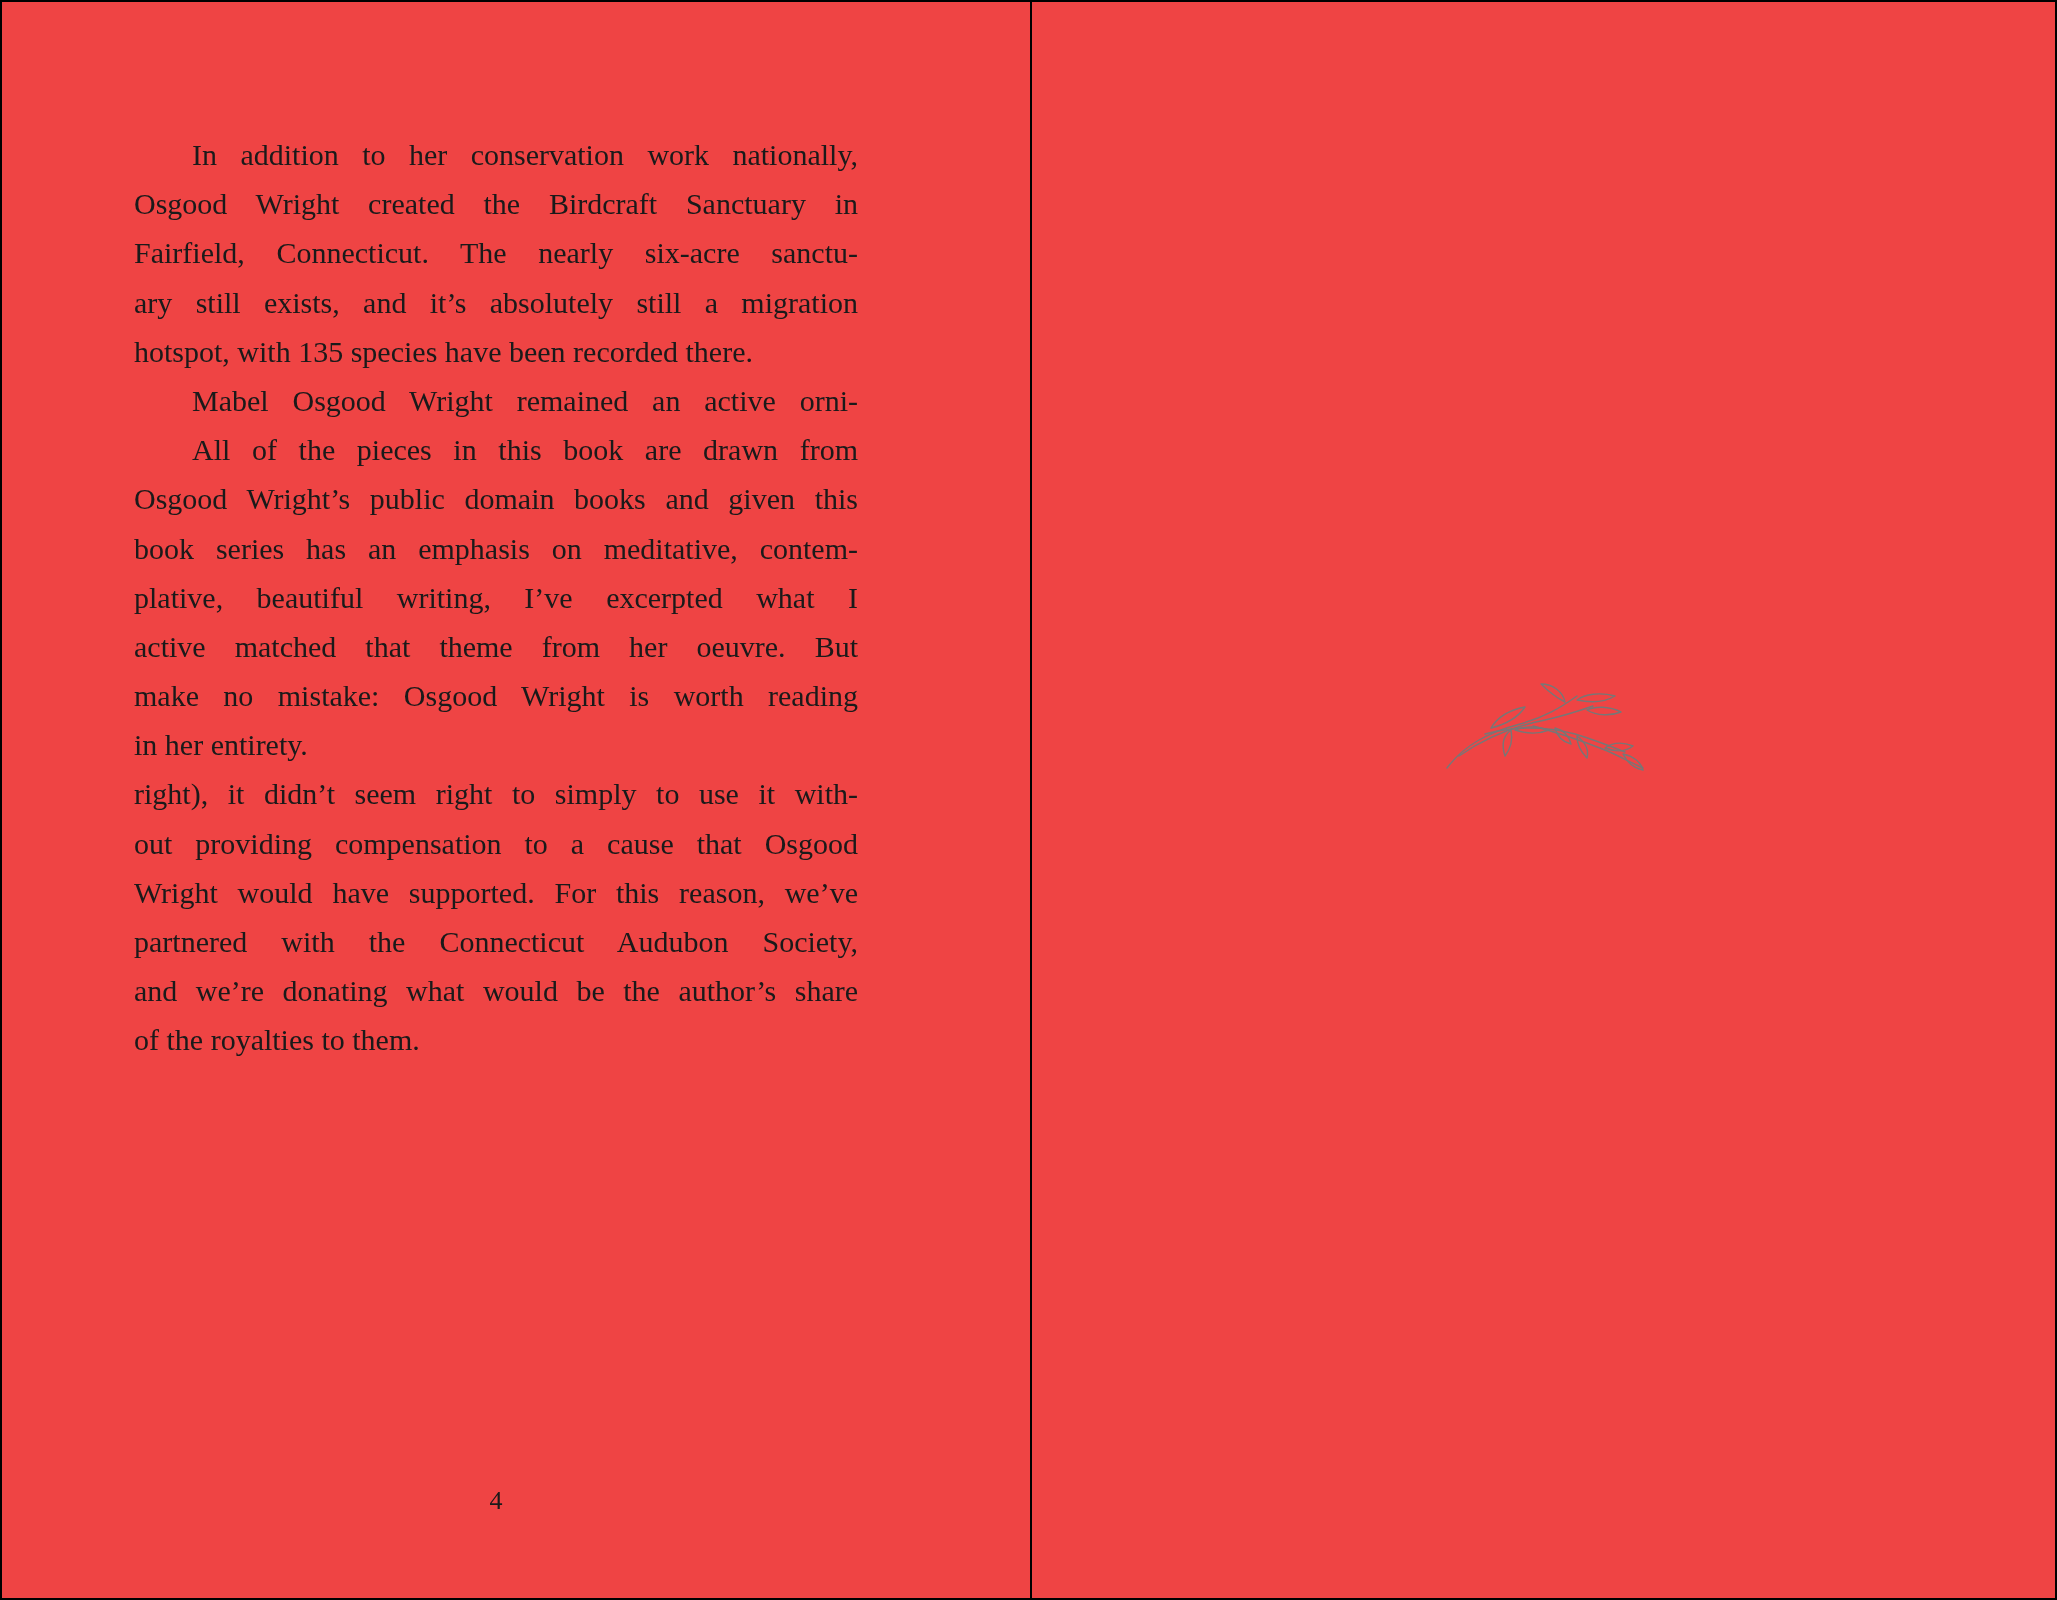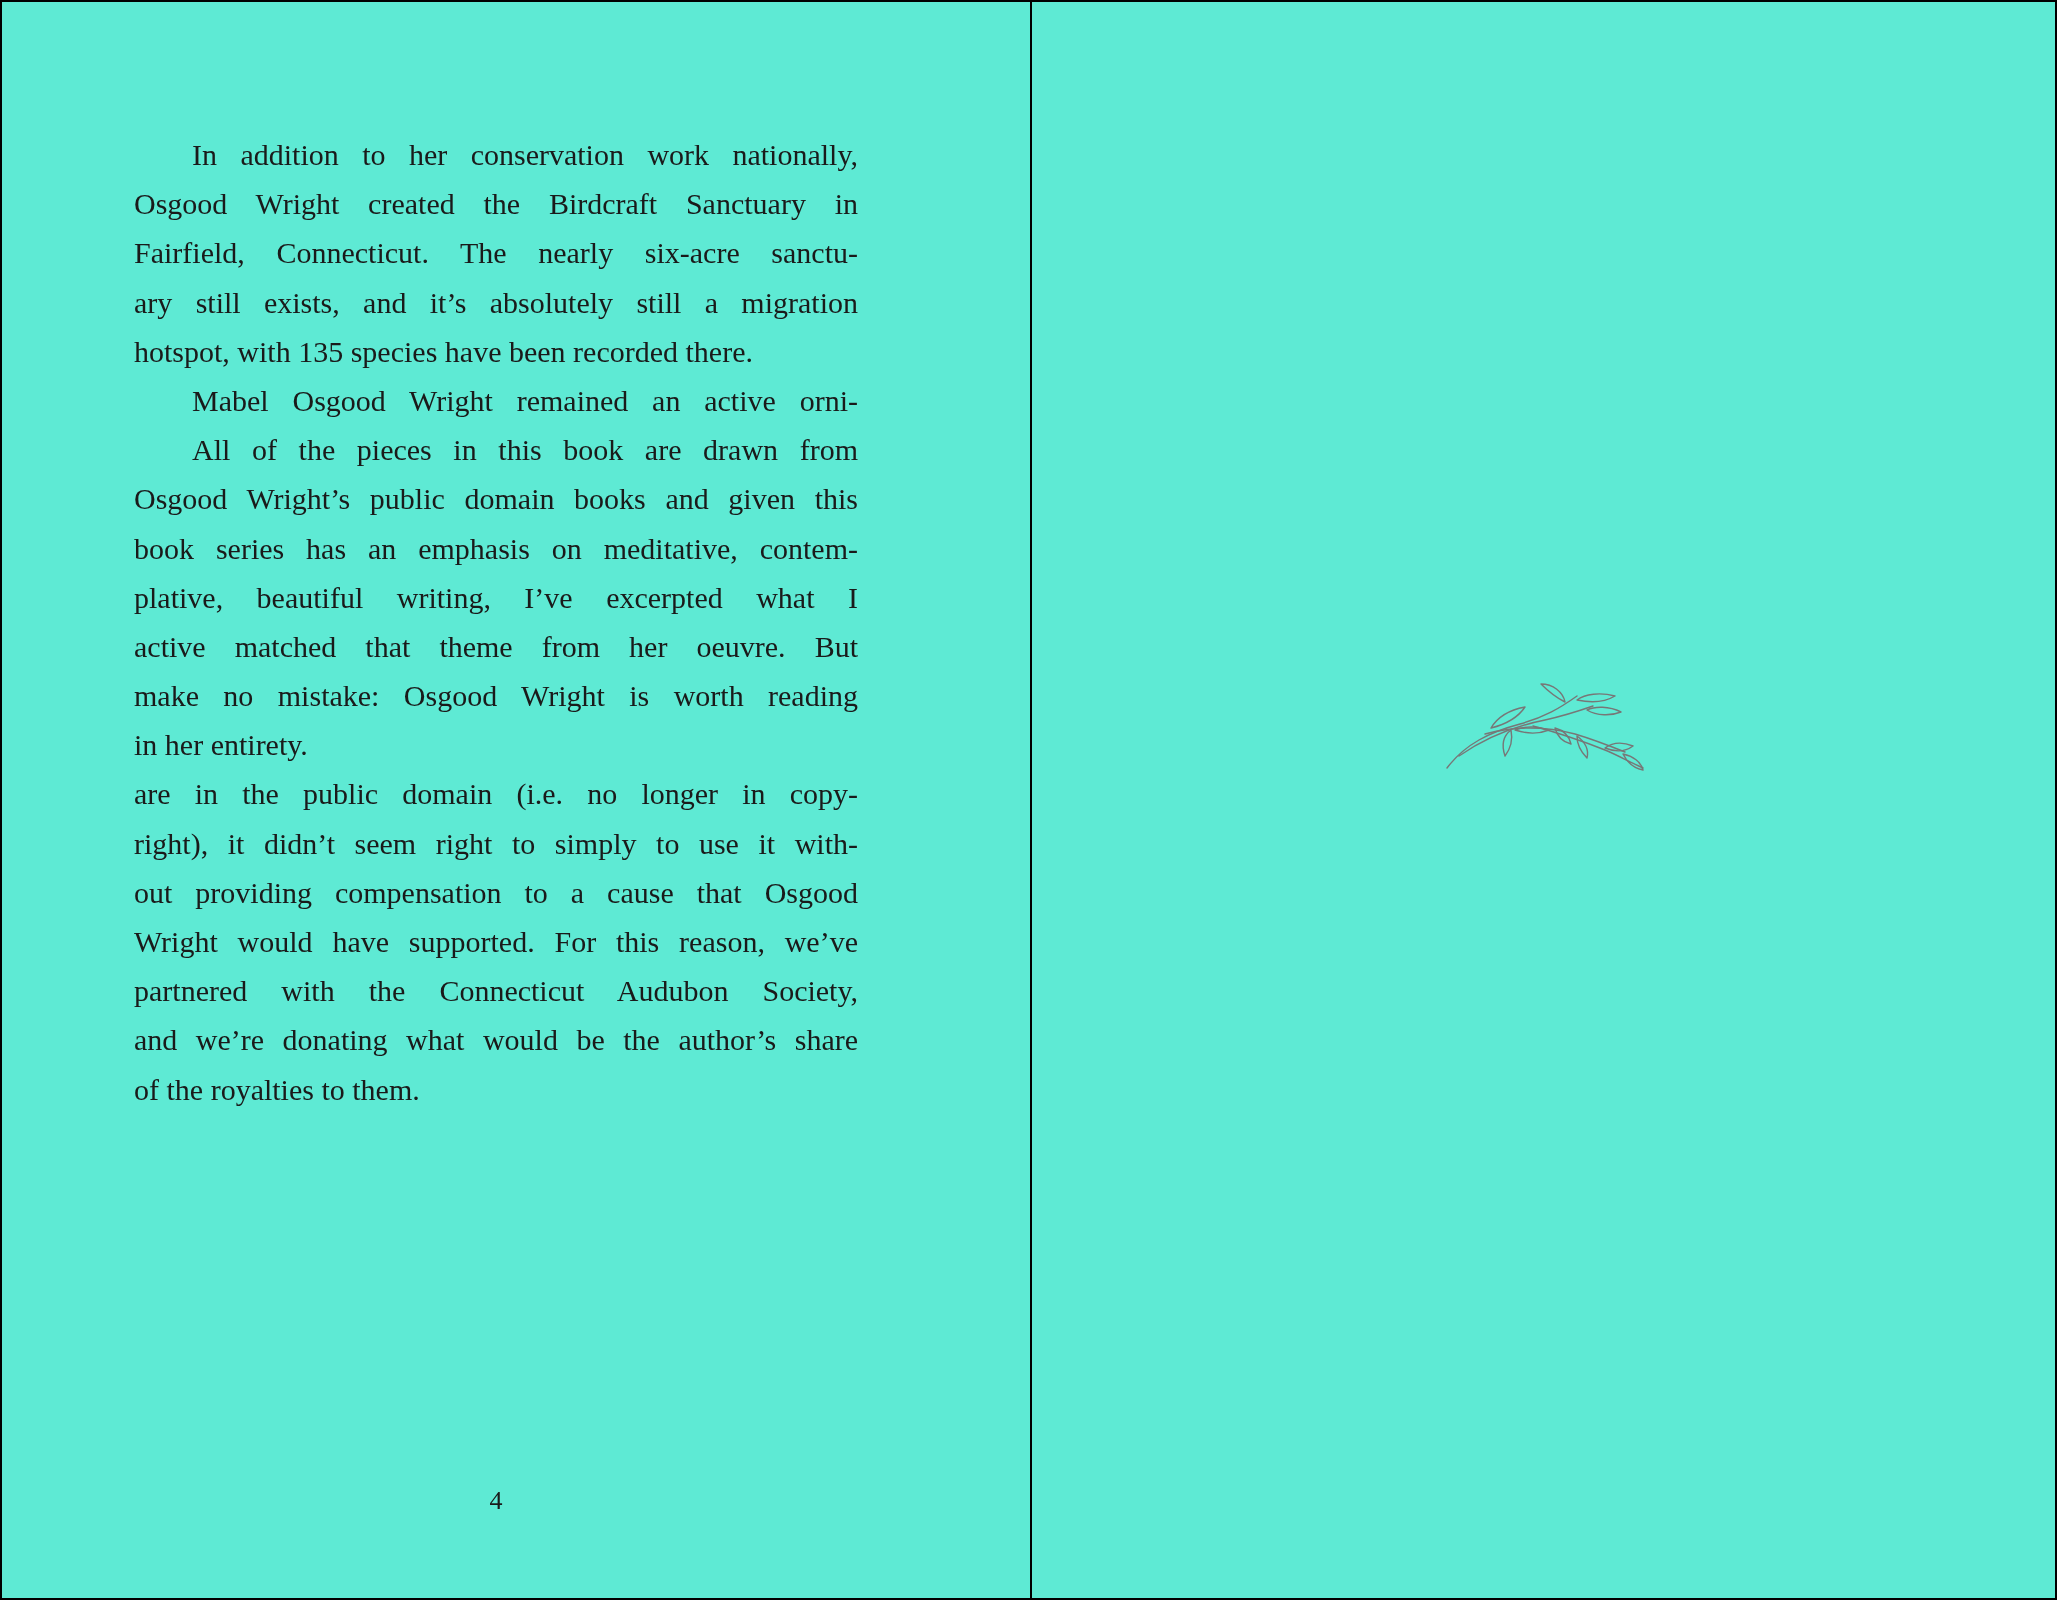--- a/index.html
+++ b/index.html
@@ -13,21 +13,21 @@
       position: relative;
       overflow: hidden;
     }
     .spread {
       position: absolute;
       left: 0; top: 0;
       width: 2057px;
       height: 1600px;
       box-sizing: border-box;
       border: 2px solid #000000;
-      background: #5eead4;
+      background: #ef4444;
     }
     .divider {
       position: absolute;
       left: 1028px;
       top: 0;
       width: 2px;
       height: 1600px;
       background: #000000;
     }
     .page {
@@ -100,21 +100,20 @@
         <span class="line indent">All of the pieces in this book are drawn from</span>
         <span class="line">Osgood Wright’s public domain books and given this</span>
         <span class="line">book series has an emphasis on meditative, contem-</span>
         <span class="line">plative, beautiful writing, I’ve excerpted what I</span>
         <span class="line">active matched that theme from her oeuvre. But</span>
         <span class="line">make no mistake: Osgood Wright is worth reading</span>
         <span class="line last">in her entirety.</span>
       </div>
 
       <div>
-        <span class="line">are in the public domain (i.e. no longer in copy-</span>
         <span class="line">right), it didn’t seem right to simply to use it with-</span>
         <span class="line">out providing compensation to a cause that Osgood</span>
         <span class="line">Wright would have supported. For this reason, we’ve</span>
         <span class="line">partnered with the Connecticut Audubon Society,</span>
         <span class="line">and we’re donating what would be the author’s share</span>
         <span class="line last">of the royalties to them.</span>
       </div>
     </div>
 
     <div class="page-number">4</div>

